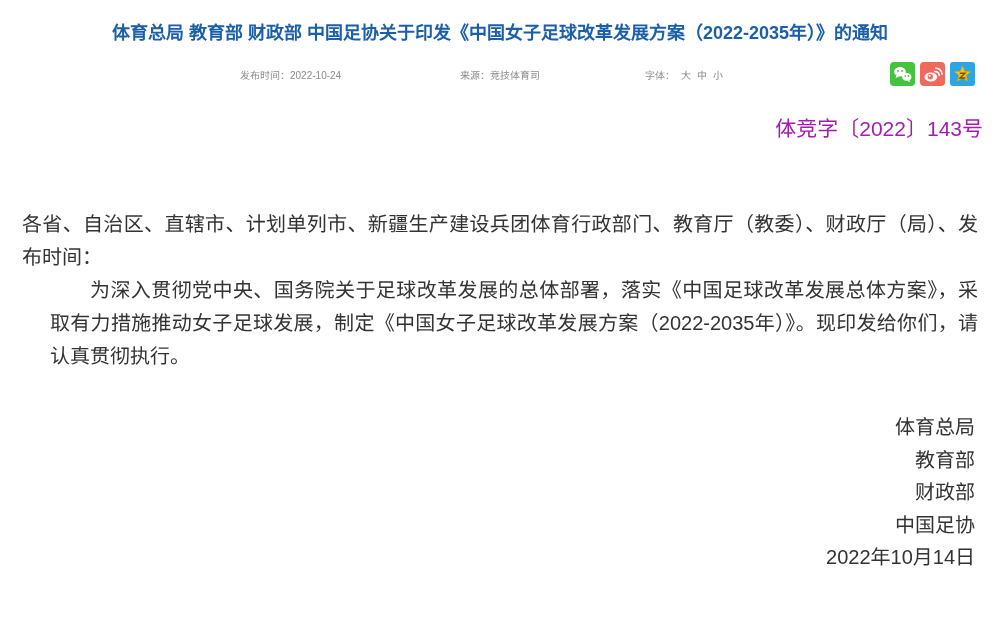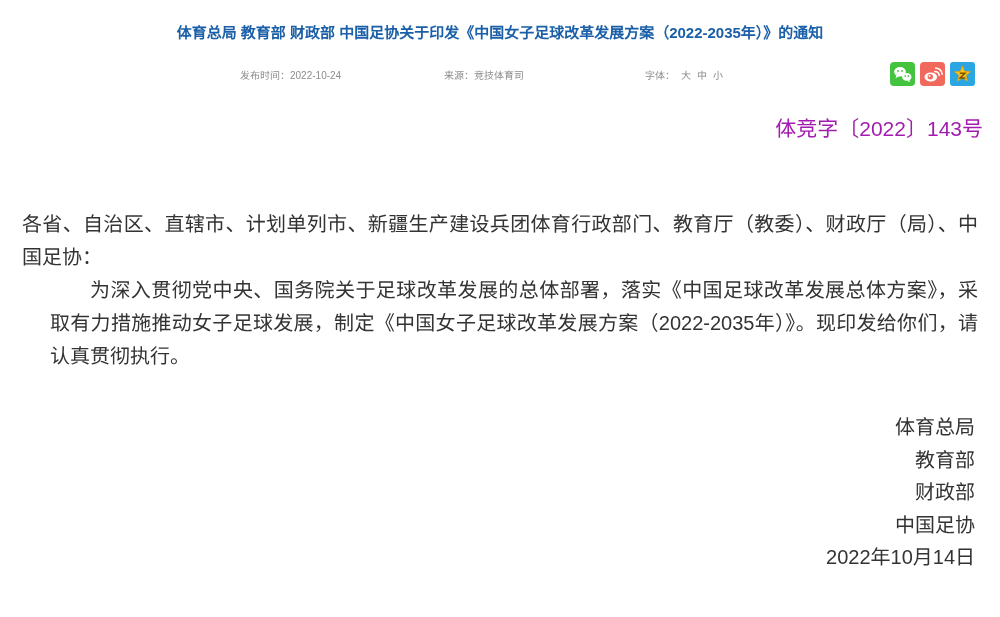--- a/index.html
+++ b/index.html
@@ -13,34 +13,34 @@
   .page {
     position: relative;
     width: 1000px;
     height: 617px;
     background: #ffffff;
   }
   .title {
     margin-top: 19px;
     padding: 0 60px;
     text-align: center;
-    font-size: 15px;
+    font-size: 18px;
     font-weight: bold;
     color: #1a5fa8;
     line-height: 28px;
   }
   .meta-row {
     position: relative;
     height: 26px;
     margin-top: 15px;
     font-size: 10px;
     color: #8c8c8c;
   }
   .meta-publish { position: absolute; left: 240px; top: 5px; }
-  .meta-source  { position: absolute; left: 444px; top: 5px; }
+  .meta-source  { position: absolute; left: 460px; top: 5px; }
   .meta-font    { position: absolute; left: 645px; top: 5px; }
   .meta-font .fs { margin-left: 6px; cursor: pointer; }
   .share-icons {
     position: absolute;
     right: 25px;
     top: 0;
     display: flex;
     gap: 5px;
   }
   .share-icons .icon-btn {
@@ -118,21 +118,21 @@
           <polygon points="12.5,3.8 14.6,9.35 20.6,9.65 16,13.35 17.5,19.1 12.5,15.9 7.5,19.1 9,13.35 4.4,9.65 10.4,9.35" fill="#ffc20e" stroke="#e89c08" stroke-width="0.6"></polygon>
           <path d="M9.8,11.2 L14.8,11.2 L10.2,16 L15.4,16" stroke="#7a5200" stroke-width="1.6" fill="none"></path>
         </svg>
       </span>
     </span>
   </div>
 
   <div class="doc-number">体竞字〔2022〕143号</div>
 
   <div class="body-text">
-    <p class="para">各省、自治区、直辖市、计划单列市、新疆生产建设兵团体育行政部门、教育厅（教委）、财政厅（局）、中国足协：</p>
+    <p class="para">各省、自治区、直辖市、计划单列市、新疆生产建设兵团体育行政部门、教育厅（教委）、财政厅（局）、发布时间：</p>
     <p class="para para-indent">为深入贯彻党中央、国务院关于足球改革发展的总体部署，落实《中国足球改革发展总体方案》，采取有力措施推动女子足球发展，制定《中国女子足球改革发展方案（2022-2035年）》。现印发给你们，请认真贯彻执行。</p>
   </div>
 
   <div class="signature-block">
     <div>体育总局</div>
     <div>教育部</div>
     <div>财政部</div>
     <div>中国足协</div>
     <div>2022年10月14日</div>
   </div>

